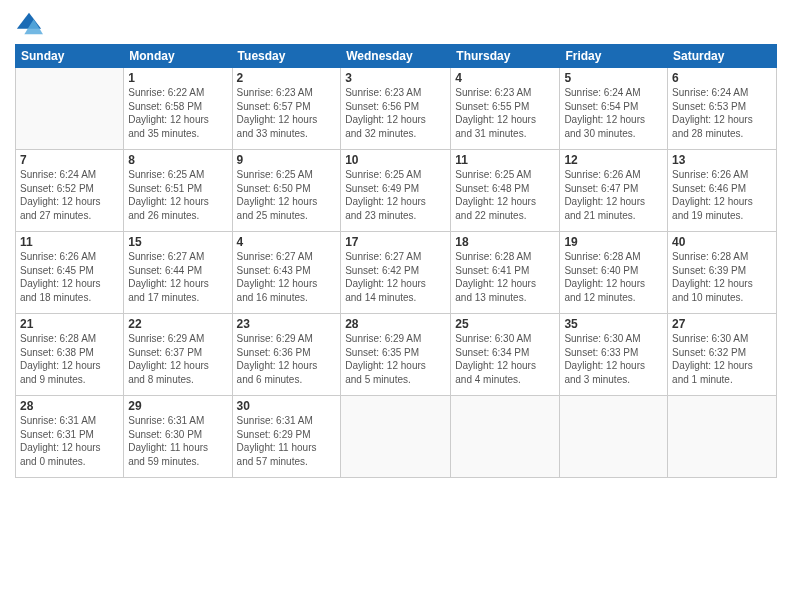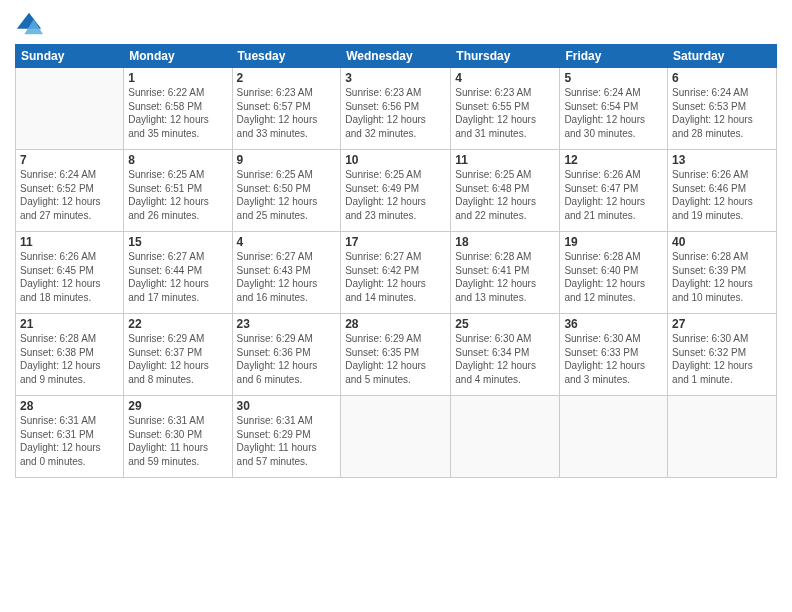--- a/index.html
+++ b/index.html
@@ -302,21 +302,21 @@
 and 5 minutes.</div>
           </td>
           <td>
             <span class="day-num">25</span>
             <div class="day-info" style="white-space: pre-line;">Sunrise: 6:30 AM
 Sunset: 6:34 PM
 Daylight: 12 hours
 and 4 minutes.</div>
           </td>
           <td>
-            <span class="day-num">36</span>
+            <span class="day-num">35</span>
             <div class="day-info" style="white-space: pre-line;">Sunrise: 6:30 AM
 Sunset: 6:33 PM
 Daylight: 12 hours
 and 3 minutes.</div>
           </td>
           <td>
             <span class="day-num">27</span>
             <div class="day-info" style="white-space: pre-line;">Sunrise: 6:30 AM
 Sunset: 6:32 PM
 Daylight: 12 hours

